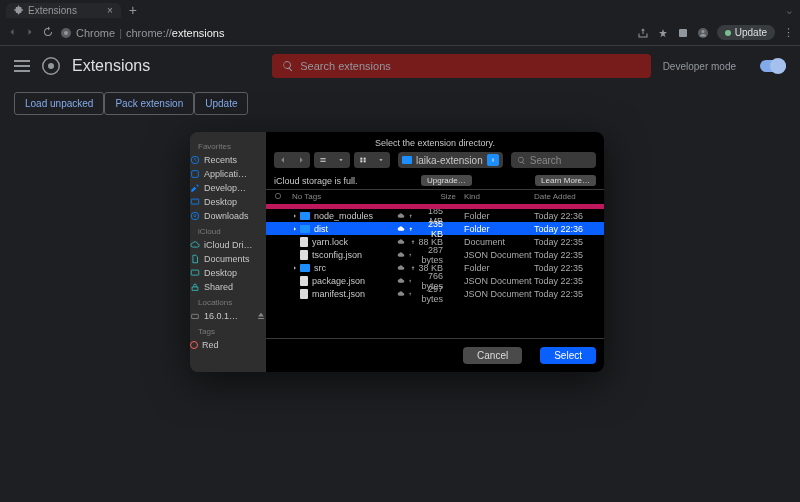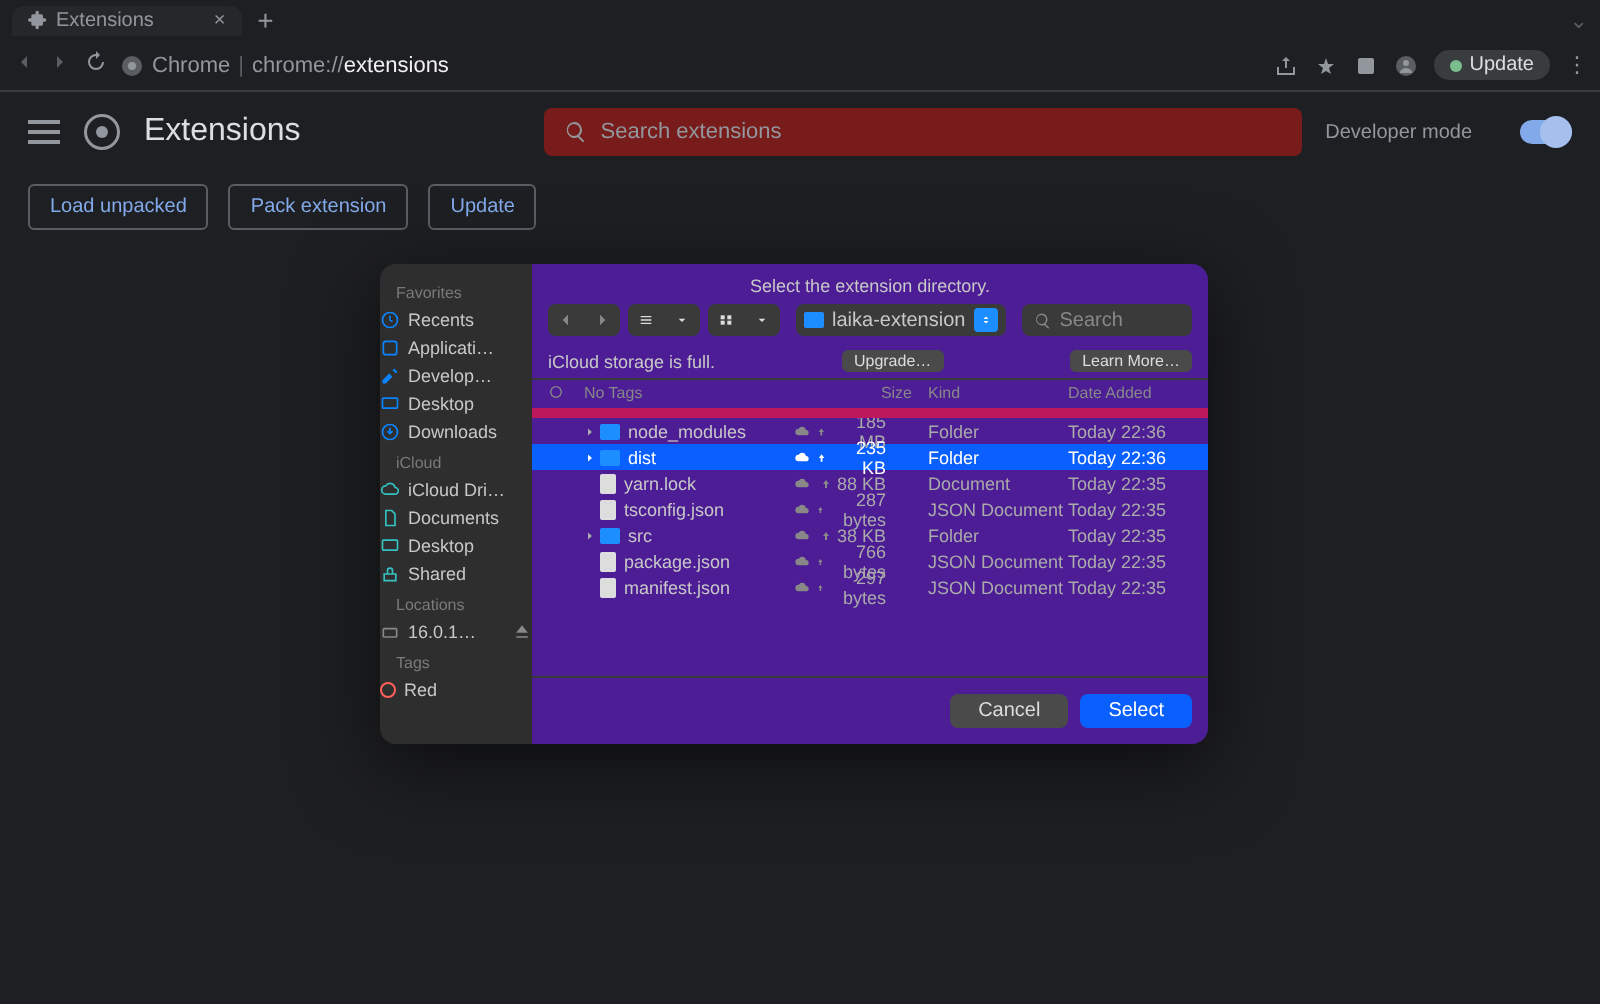--- a/index.html
+++ b/index.html
@@ -24,37 +24,37 @@
 
 .ext-header { height: 40px; display: flex; align-items: center; padding: 0 14px; gap: 12px; }
 .hamburger { width: 16px; height: 16px; display: flex; flex-direction: column; justify-content: center; gap: 3px; }
 .hamburger span { height: 2px; background: #9aa0a6; }
 .ext-title { font-size: 16px; font-weight: 400; color: #e8eaed; flex-shrink: 0; }
 .ext-search { flex: 1; max-width: 460px; margin-left: 110px; background: #7f1d1d; border-radius: 4px; height: 24px; display: flex; align-items: center; padding: 0 10px; gap: 6px; color: #9aa0a6; }
 .ext-right { margin-left: auto; display: flex; align-items: center; gap: 24px; font-size: 10px; color: #9aa0a6; }
 .toggle { width: 26px; height: 12px; background: #8ab4f8; border-radius: 6px; position: relative; }
 .toggle::after { content: ''; position: absolute; right: 0; top: -2px; width: 16px; height: 16px; background: #aecbfa; border-radius: 50%; }
 
-.ext-buttons { padding: 6px 14px; display: flex; gap: 10px; }
+.ext-buttons { padding: 6px 14px; display: flex; }
 .ext-btn { border: 1px solid #5f6368; background: transparent; color: #8ab4f8; font-size: 10px; padding: 5px 10px; border-radius: 3px; cursor: pointer; }
 
 
 .backdrop { position: absolute; inset: 0; background: rgba(0,0,0,0.05); }
 
 
 .dialog { position: absolute; left: 190px; top: 132px; width: 414px; height: 240px; background: #282828; border-radius: 8px; box-shadow: 0 10px 40px rgba(0,0,0,0.6); display: flex; overflow: hidden; font-size: 10px; color: #c8c8c8; }
 
 .sidebar { width: 76px; background: #2e2e2e; padding: 6px 0; overflow: hidden; display: flex; flex-direction: column; }
 .sb-section { font-size: 8px; color: #7a7a7a; padding: 4px 8px 2px; }
 .sb-item { display: flex; align-items: center; gap: 4px; padding: 2px 0; font-size: 9px; color: #c8c8c8; white-space: nowrap; overflow: hidden; text-overflow: ellipsis; }
 .sb-item svg { width: 10px; height: 10px; flex-shrink: 0; }
 .sb-eject { margin-left: auto; }
 .tag-dot { width: 8px; height: 8px; border-radius: 50%; flex-shrink: 0; border: 1.5px solid #ff5f57; }
 
-.main { flex: 1; display: flex; flex-direction: column; background: #4c1d95; }
+.main { flex: 1; display: flex; flex-direction: column; background: #000000; }
 .dlg-title { text-align: center; font-size: 9px; color: #c8c8c8; padding: 6px 0 4px; }
 .toolbar { display: flex; align-items: center; gap: 4px; padding: 0 8px 4px; }
 .tb-seg { display: flex; background: #3a3a3a; border-radius: 4px; overflow: hidden; }
 .tb-btn { width: 18px; height: 16px; display: flex; align-items: center; justify-content: center; background: #3a3a3a; }
 .tb-btn svg { width: 8px; height: 8px; fill: #888; }
 .tb-btn.enabled svg { fill: #ddd; }
 .folder-pop { flex: 0 0 auto; background: #3a3a3a; border-radius: 4px; height: 16px; display: flex; align-items: center; padding: 0 4px; gap: 4px; margin: 0 4px; min-width: 100px; }
 .folder-pop .fico { width: 10px; height: 8px; background: #1c8eff; border-radius: 1px; }
 .folder-pop .arrows { margin-left: auto; background: #1c8eff; width: 12px; height: 12px; border-radius: 2px; display: flex; align-items: center; justify-content: center; }
 .folder-pop .arrows svg { width: 6px; height: 8px; fill: #fff; }
@@ -87,21 +87,21 @@
 .row .cloud svg { width: 10px; height: 8px; fill: #888; }
 .row .c-size { width: 56px; text-align: right; padding-right: 21px; color: #aaa; display: flex; justify-content: flex-end; align-items: center; gap: 2px; }
 .row .c-size svg { width: 6px; height: 6px; fill: #888; }
 .row.sel .c-size { color: #fff; }
 .row.sel .c-size svg { fill: #fff; }
 .row .c-kind { width: 70px; color: #aaa; }
 .row.sel .c-kind { color: #fff; }
 .row .c-date { width: 62px; color: #aaa; }
 .row.sel .c-date { color: #fff; }
 
-.dlg-footer { display: flex; justify-content: flex-end; gap: 6px; padding: 8px; border-top: 1px solid #3a3a3a; }
+.dlg-footer { display: flex; justify-content: flex-end; gap: 18px; padding: 8px; border-top: 1px solid #3a3a3a; }
 .dlg-btn { border: none; border-radius: 4px; padding: 3px 14px; font-size: 10px; cursor: pointer; }
 .dlg-btn.cancel { background: #4a4a4a; color: #ddd; }
 .dlg-btn.select { background: #0a60ff; color: #fff; }
 
 .chrome-logo { width: 18px; height: 18px; }
 </style>
 </head>
 <body>
 
 <div class="tabbar">

